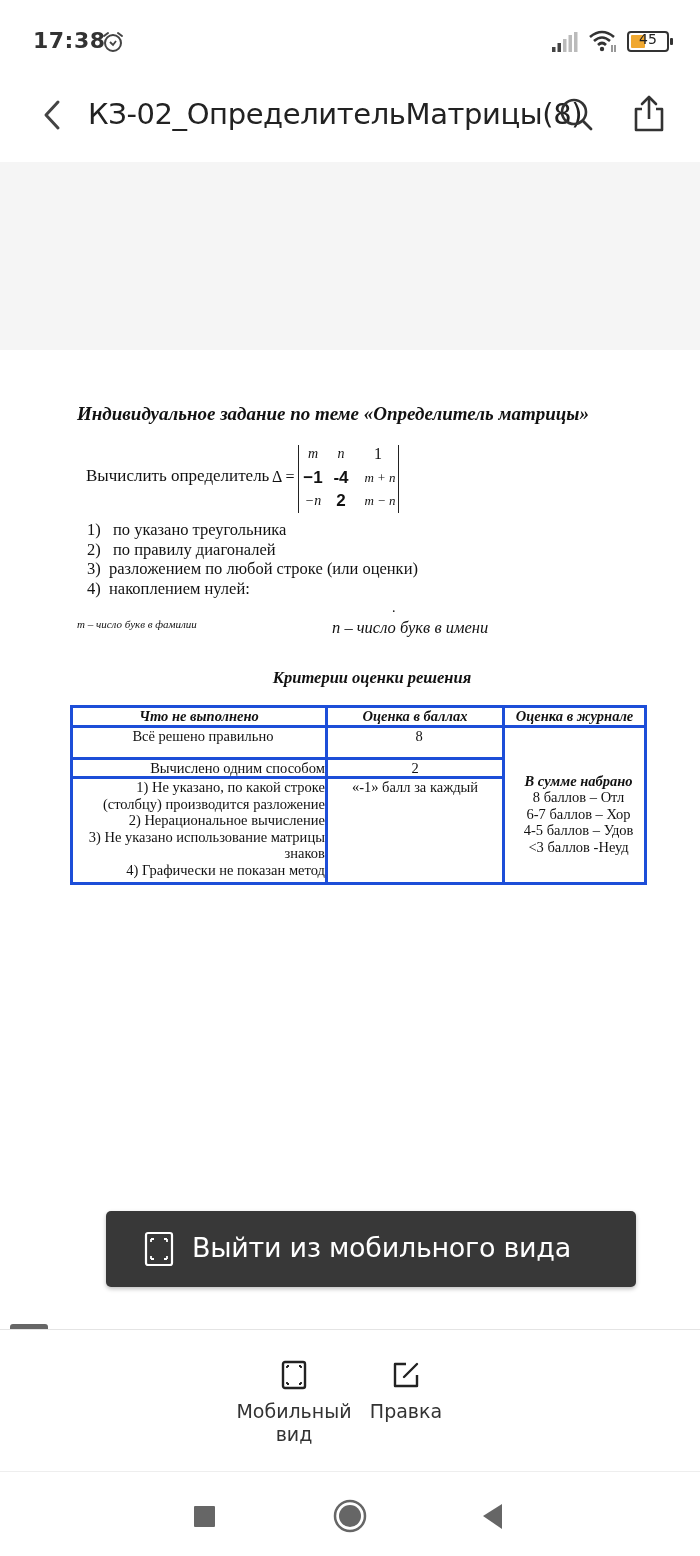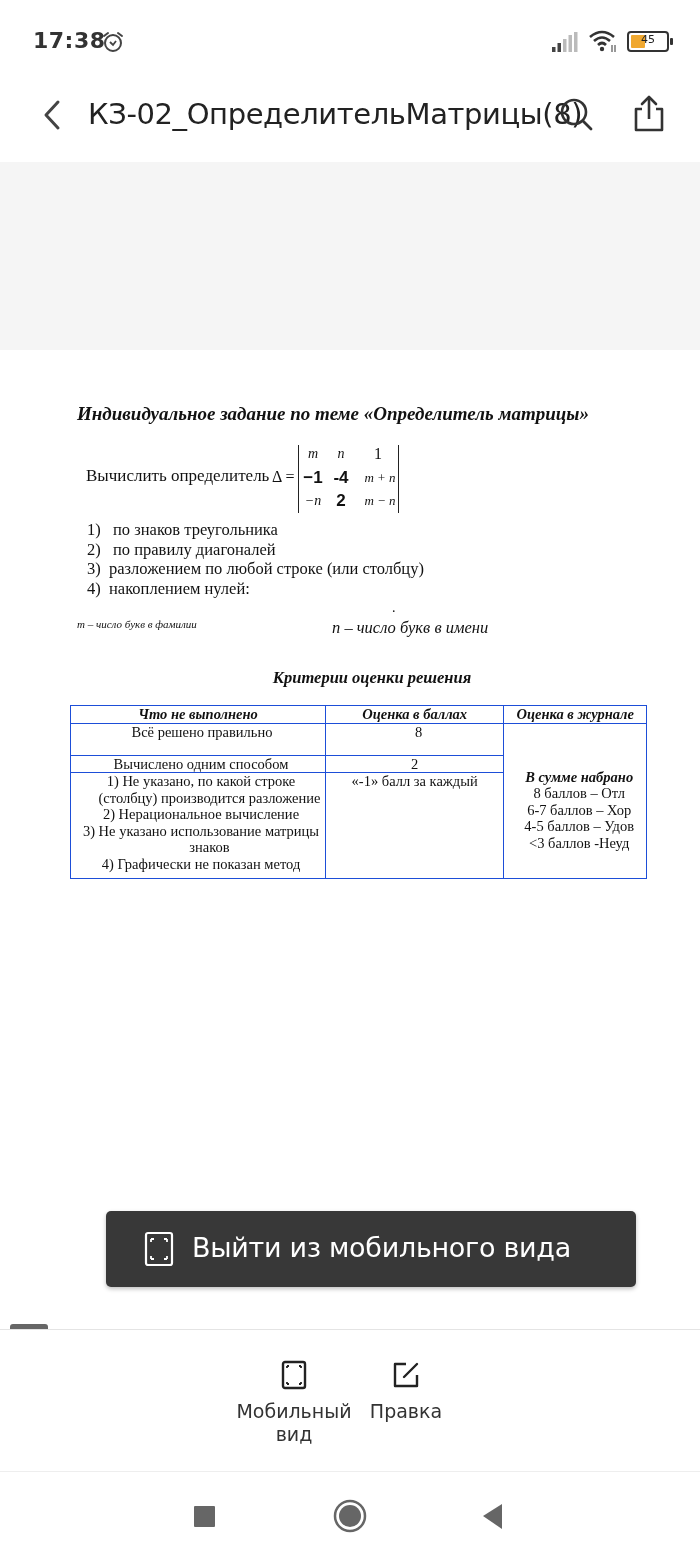--- a/index.html
+++ b/index.html
@@ -8,21 +8,21 @@
 
   
   .status-bar { position: absolute; top: 0; left: 0; width: 584px; height: 80px; }
   .status-time { position: absolute; left: 33px; top: 28px; font-size: 22px; font-weight: bold; color: #333; font-family: "DejaVu Sans", sans-serif; letter-spacing: 0.5px; }
   .alarm-icon { position: absolute; left: 101px; top: 30px; width: 24px; height: 24px; }
   .signal-icon { position: absolute; left: 552px; top: 32px; width: 26px; height: 20px; }
   .wifi-icon { position: absolute; left: 588px; top: 29px; width: 30px; height: 24px; }
   .battery { position: absolute; left: 627px; top: 31px; width: 46px; height: 21px; }
   .battery-body { position: absolute; left: 0; top: 0; width: 42px; height: 21px; border: 2px solid #333; border-radius: 4px; }
   .battery-fill { position: absolute; left: 2px; top: 2px; width: 14px; height: 13px; background: #f0a830; border-radius: 1px; }
-  .battery-text { position: absolute; left: 0; top: 0; width: 42px; height: 21px; line-height: 17px; text-align: center; font-size: 11px; color: #222; font-family: "DejaVu Sans", sans-serif; }
+  .battery-text { position: absolute; left: 0; top: 0; width: 42px; height: 21px; line-height: 17px; text-align: center; font-size: 14px; color: #222; font-family: "DejaVu Sans", sans-serif; }
   .battery-nub { position: absolute; left: 43px; top: 7px; width: 3px; height: 7px; background: #333; border-radius: 1px; }
 
   
   .app-bar { position: absolute; top: 80px; left: 0; width: 700px; height: 82px; }
   .back-btn { position: absolute; left: 38px; top: 15px; width: 30px; height: 40px; cursor: pointer; }
   .doc-title { position: absolute; left: 88px; top: 17px; font-size: 29px; color: #222; font-family: "DejaVu Sans", sans-serif; letter-spacing: -0.4px; white-space: nowrap; }
   .search-btn { position: absolute; left: 558px; top: 16px; width: 38px; height: 38px; cursor: pointer; }
   .share-btn { position: absolute; left: 630px; top: 14px; width: 38px; height: 40px; cursor: pointer; }
 
   
@@ -40,27 +40,27 @@
   .methods { position: absolute; left: 87px; top: 170px; font-size: 16.5px; line-height: 19.5px; }
   .method { white-space: nowrap; }
   .method .num { display: inline-block; width: 22px; }
   .dot { position: absolute; left: 392px; top: 250px; font-size: 14px; }
   .var-m { position: absolute; left: 77px; top: 268px; font-size: 11px; font-style: italic; white-space: nowrap; }
   .var-n { position: absolute; left: 332px; top: 268px; font-size: 16.5px; font-style: italic; white-space: nowrap; }
 
   .criteria-title { position: absolute; left: 0; width: 744px; top: 318px; text-align: center; font-size: 16.5px; font-weight: bold; font-style: italic; }
 
   .crit-table { position: absolute; left: 70px; top: 355px; width: 577px; border-collapse: collapse; font-size: 14.5px; }
-  .crit-table td, .crit-table th { border: 1px solid #1d4ed8; vertical-align: top; line-height: 16.5px; }
+  .crit-table td, .crit-table th { border: 3px solid #1d4ed8; vertical-align: top; line-height: 16.5px; }
   .crit-table th { font-weight: bold; font-style: italic; text-align: center; height: 17px; padding: 0 2px; font-size: 14.5px; }
   .c1 { width: 255px; }
   .c2 { width: 179px; }
   .c3 { width: 143px; }
   .center { text-align: center; }
-  .left { text-align: center; padding-left: 6px; }
+  .left { text-align: right; padding-left: 6px; }
   .row-correct td { height: 32px; padding-left: 8px; }
   .row-one td { height: 17px; }
   .row-list td { height: 106px; }
   .list-line { white-space: nowrap; }
   .indent { padding-left: 17px; }
   .journal-cell { vertical-align: middle !important; text-align: center; padding-bottom: 14px; }
   .journal-head { font-weight: bold; font-style: italic; margin-top: 32px; }
 
   
   .exit-toast { position: absolute; left: 106px; top: 1211px; width: 530px; height: 76px; background: #383838; border-radius: 5px; box-shadow: 0 2px 4px rgba(0,0,0,0.25); cursor: pointer; }
@@ -151,23 +151,23 @@
     <span class="m-cell" style="left:62px; top:0px; font-size:16px;">1</span>
     <span class="m-cell bold" style="left:-3px; top:23px;">−1</span>
     <span class="m-cell bold" style="left:25px; top:23px;">-4</span>
     <span class="m-cell it" style="left:61px; top:25px; font-size:13px; width:40px;">m + n</span>
     <span class="m-cell it" style="left:-3px; top:48px;">−n</span>
     <span class="m-cell bold" style="left:25px; top:46px;">2</span>
     <span class="m-cell it" style="left:61px; top:48px; font-size:13px; width:40px;">m − n</span>
   </div>
 
   <div class="methods">
-    <div class="method"><span class="num">1)</span><span style="padding-left:4px">по знаков треугольника</span></div>
+    <div class="method"><span class="num">1)</span><span style="padding-left:4px">по указано треугольника</span></div>
     <div class="method"><span class="num">2)</span><span style="padding-left:4px">по правилу диагоналей</span></div>
-    <div class="method"><span class="num">3)</span><span>разложением по любой строке (или столбцу)</span></div>
+    <div class="method"><span class="num">3)</span><span>разложением по любой строке (или оценки)</span></div>
     <div class="method"><span class="num">4)</span><span>накоплением нулей:</span></div>
   </div>
 
   <div class="dot">.</div>
   <div class="var-m">m – число букв в фамилии</div>
   <div class="var-n">n – число букв в имени</div>
 
   <div class="criteria-title">Критерии оценки решения</div>
 
   <table class="crit-table">

